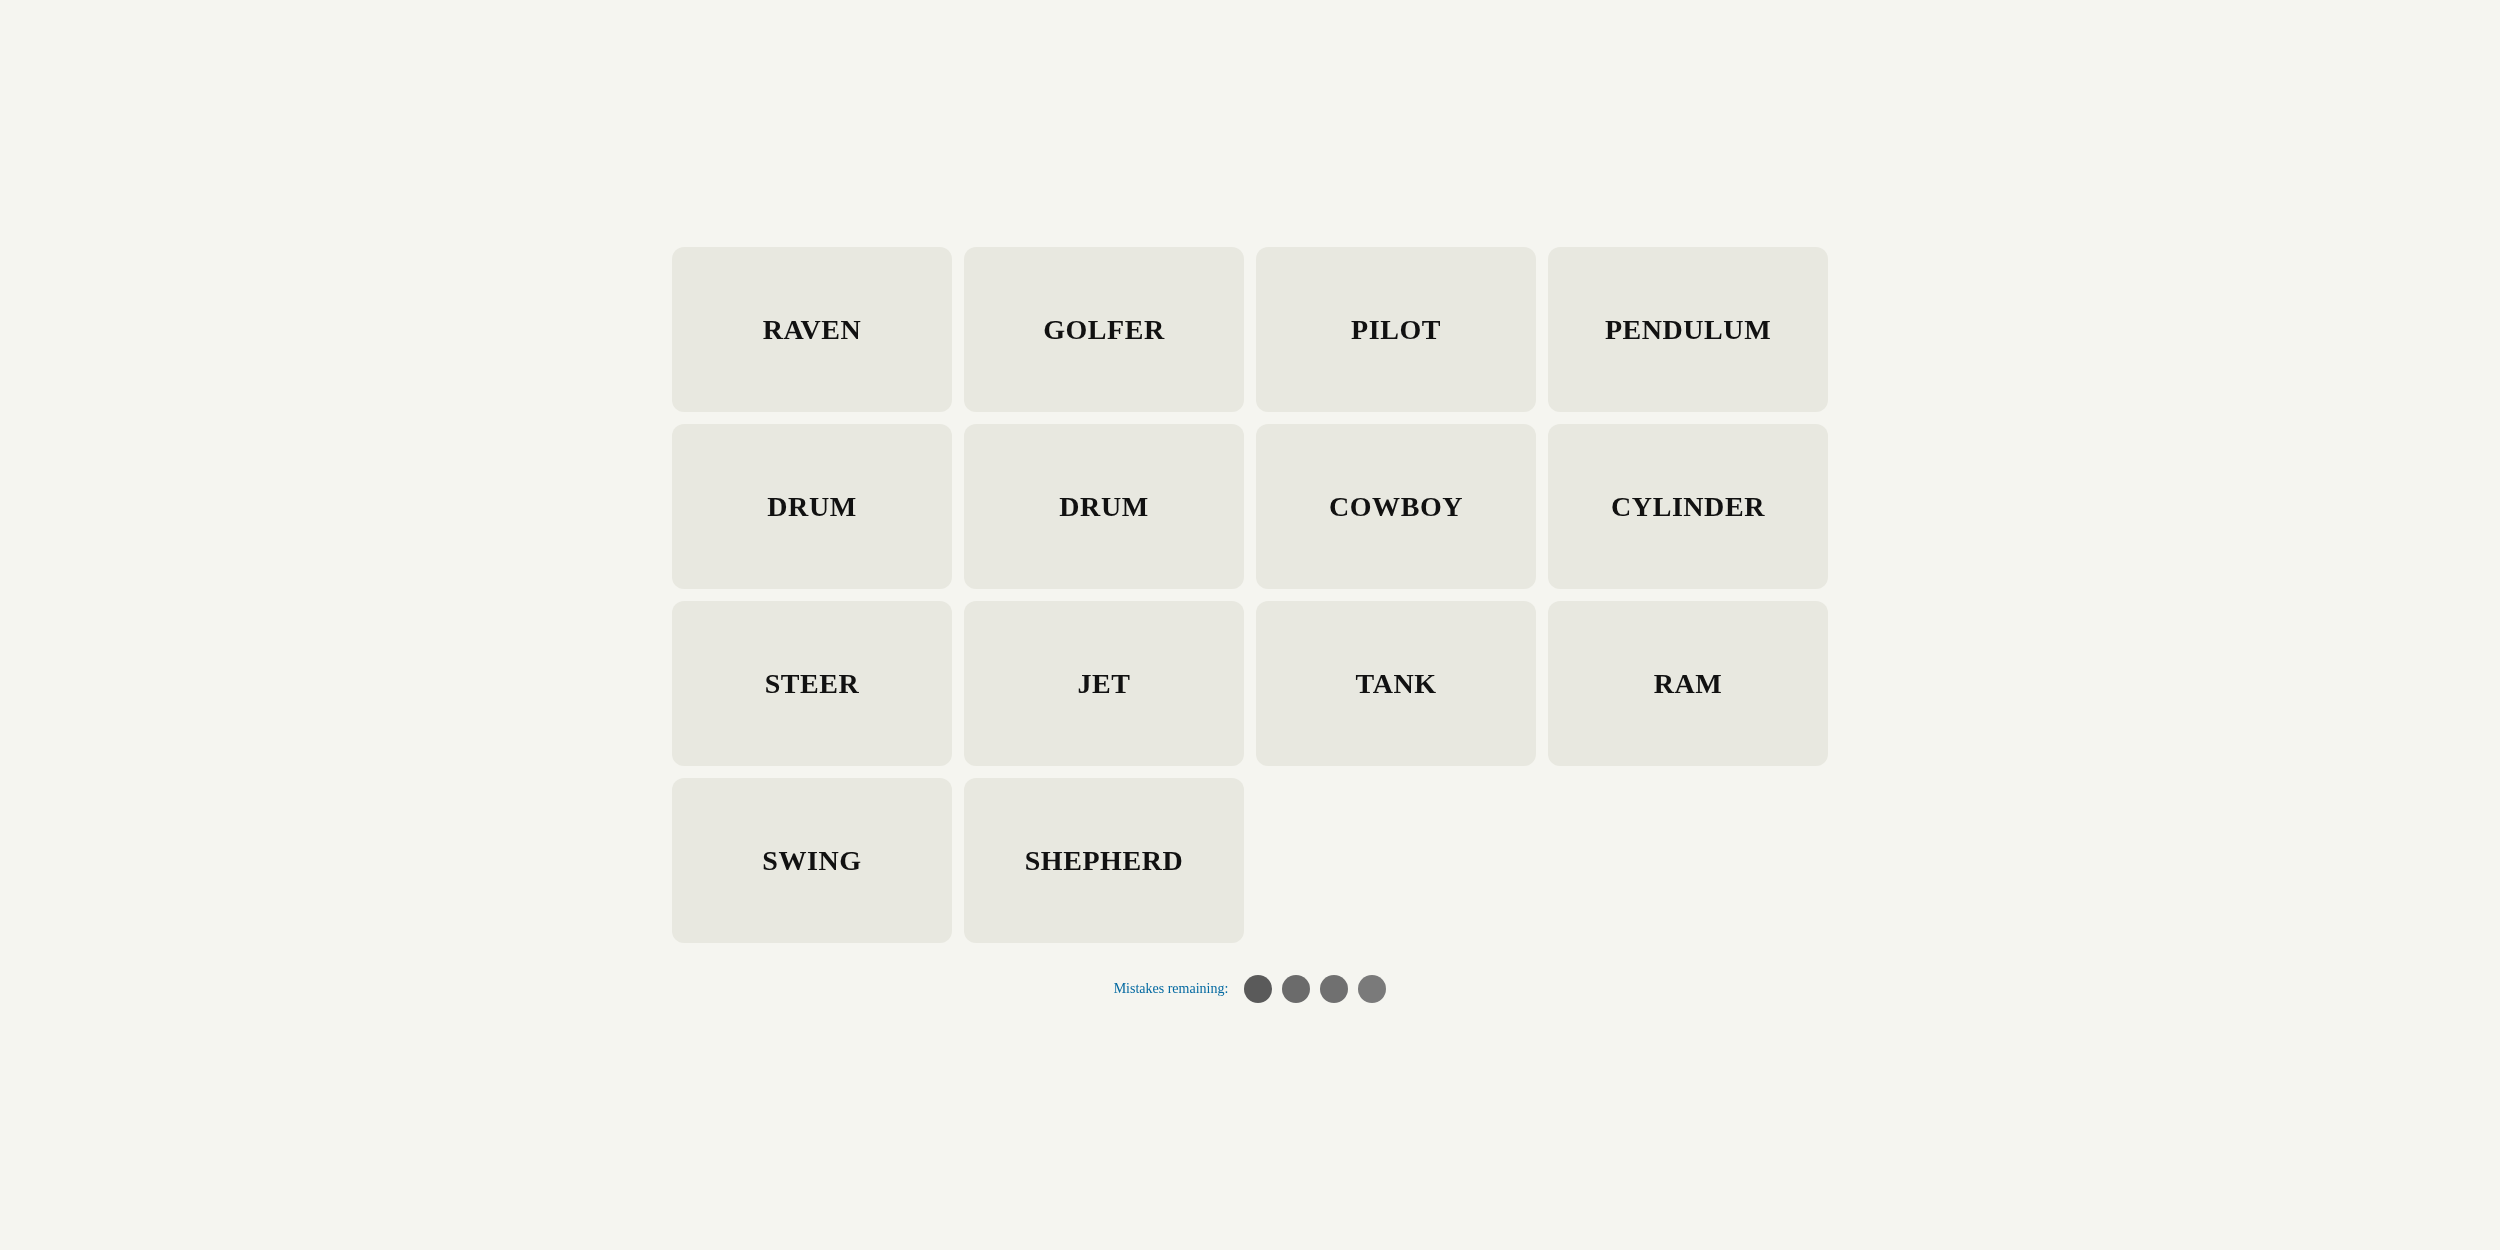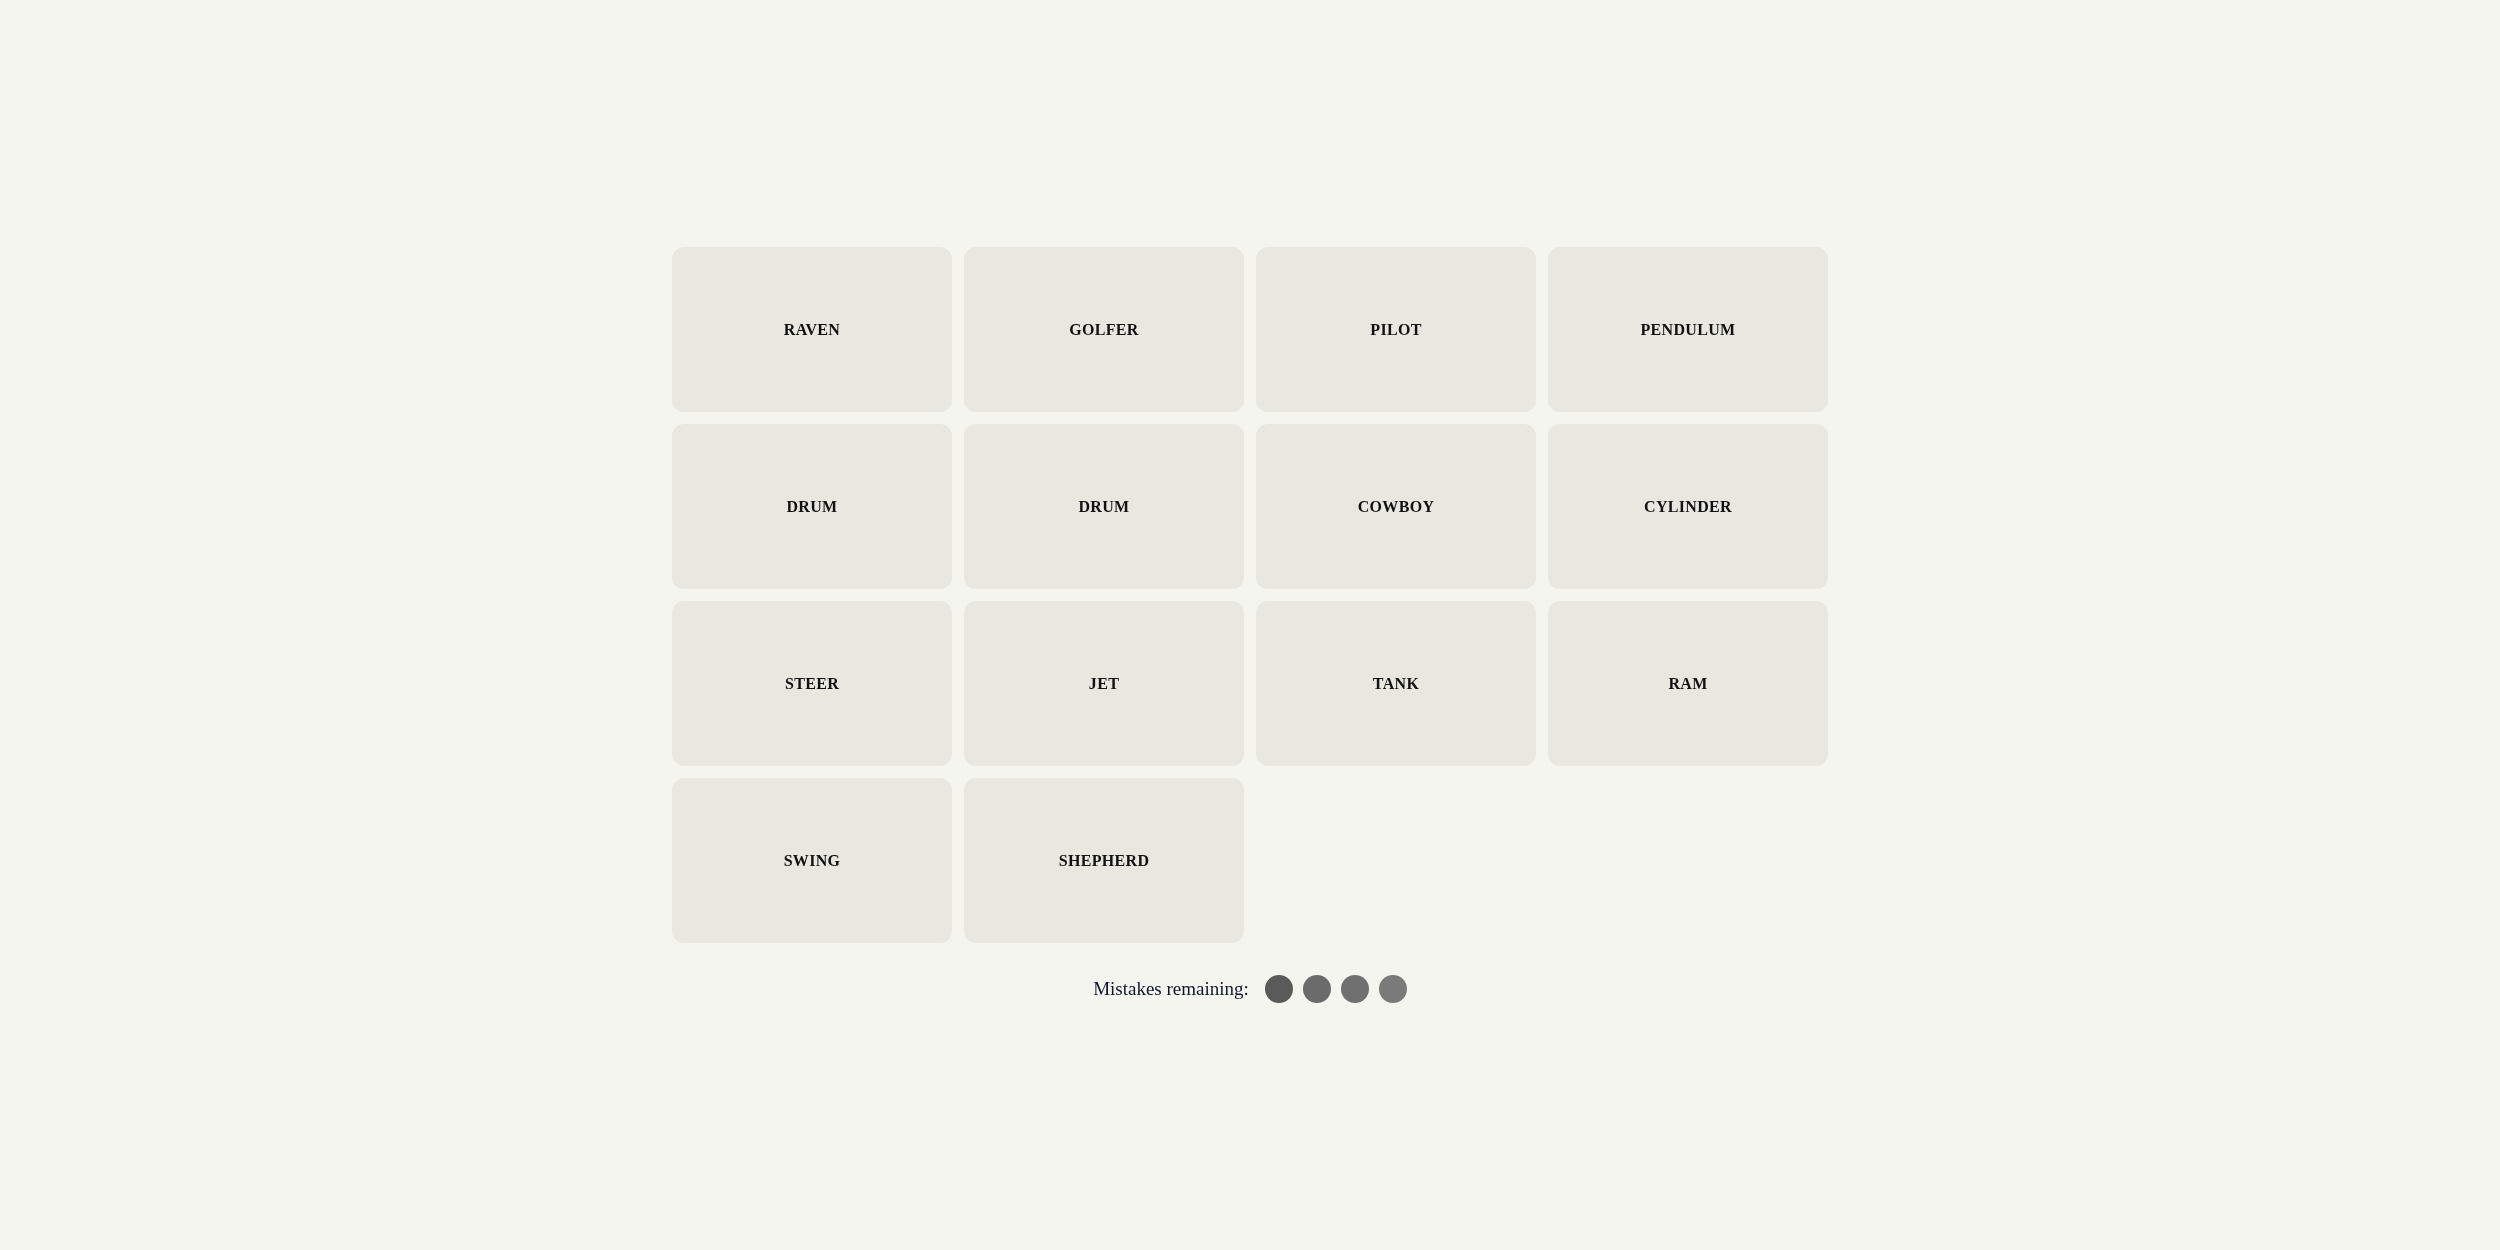--- a/index.html
+++ b/index.html
@@ -39,36 +39,36 @@
       border-radius: 12px;
       display: flex;
       align-items: center;
       justify-content: center;
       cursor: pointer;
       transition: background-color 0.1s;
       user-select: none;
     }
 
     .tile-label {
-      font-size: 16px;
+      font-size: 28px;
       font-weight: 800;
       color: #111111;
       letter-spacing: 0.02em;
       text-align: right;
     }
 
     .mistakes-area {
       display: flex;
       align-items: center;
       gap: 16px;
     }
 
     .mistakes-label {
-      font-size: 19px;
-      color: #0f172a;
+      font-size: 14px;
+      color: #0369a1;
       font-family: 'Georgia', serif;
     }
 
     .mistakes-dots {
       display: flex;
       gap: 10px;
     }
 
     .dot {
       width: 28px;

